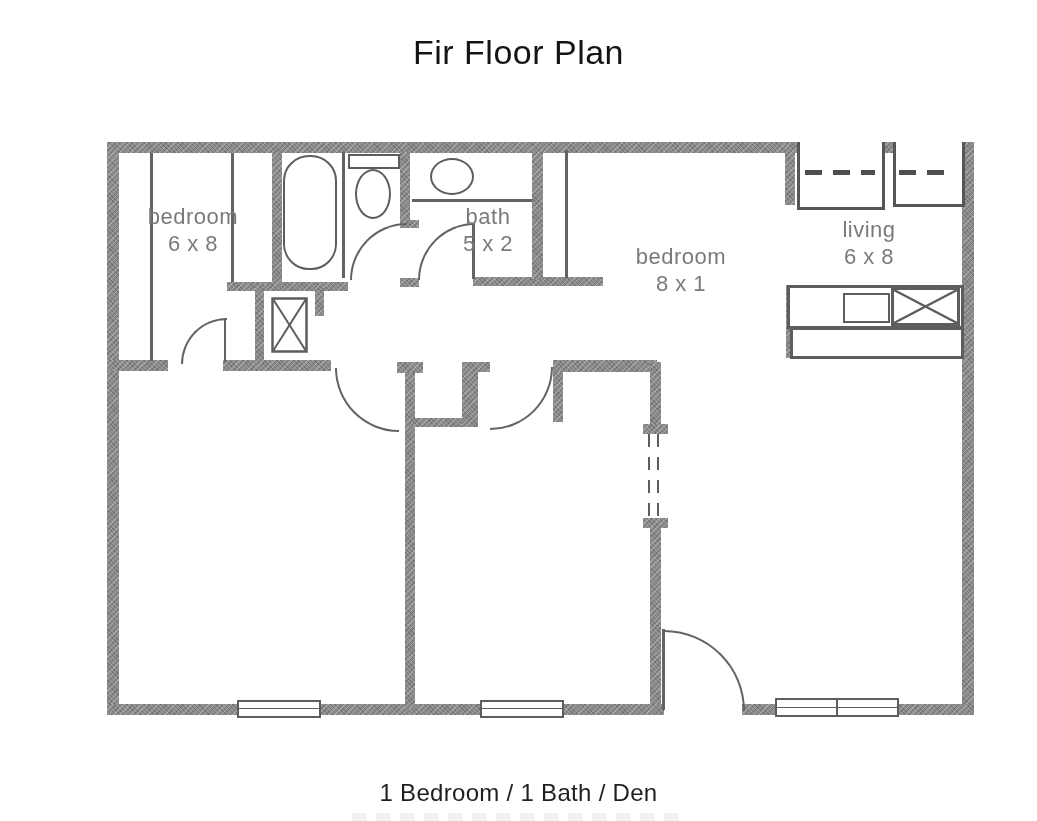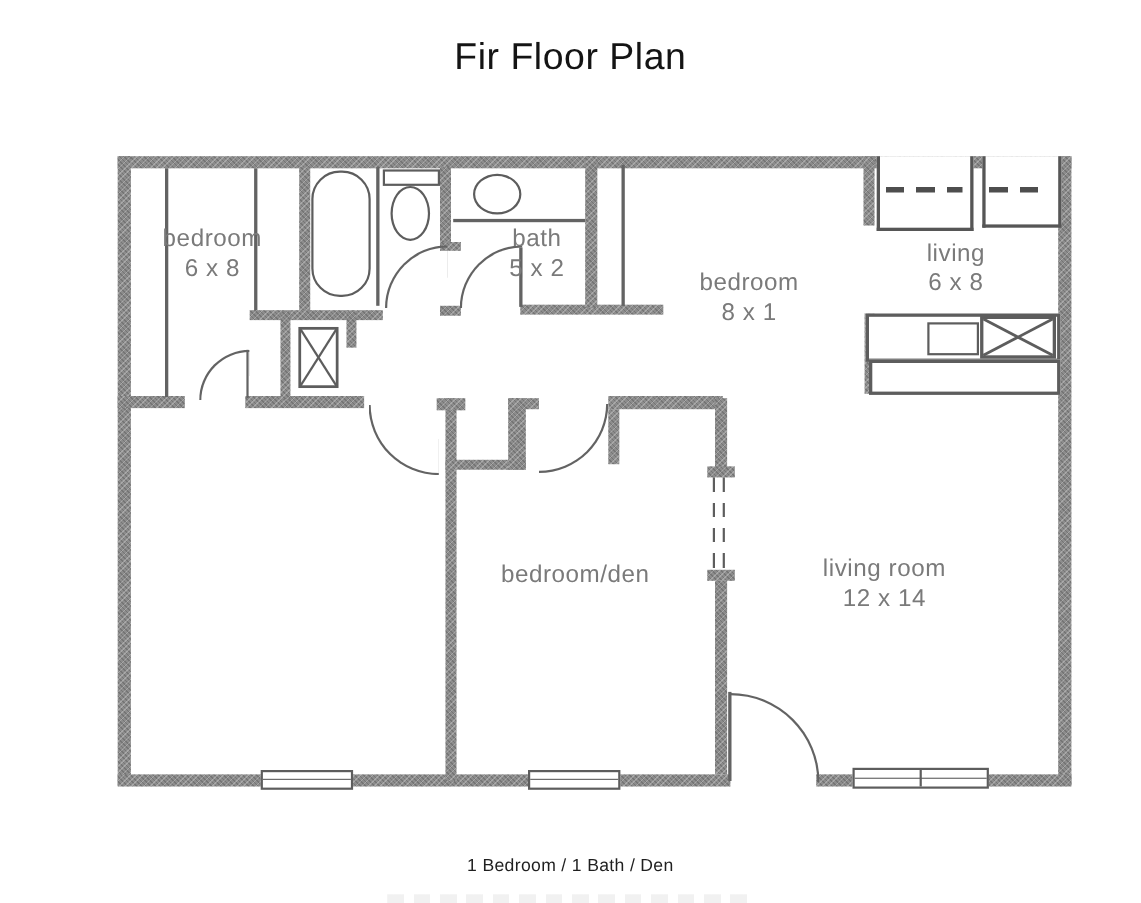--- a/index.html
+++ b/index.html
@@ -6,21 +6,21 @@
   body{
     width:1037px;height:821px;position:relative;background:#ffffff;
     font-family:"Liberation Sans", sans-serif;overflow:hidden;
   }
   .title{
     position:absolute;left:50%;top:33px;transform:translateX(-50%);
     font-size:34px;font-weight:normal;color:#141414;letter-spacing:.5px;white-space:nowrap;
   }
   .caption{
     position:absolute;left:50%;top:779px;transform:translateX(-50%);
-    font-size:16px;color:#1f1f1f;letter-spacing:.3px;white-space:nowrap;
+    font-size:24px;color:#1f1f1f;letter-spacing:.3px;white-space:nowrap;
   }
   .plan{position:absolute;left:0;top:0;width:1037px;height:821px;}
   
   .w{position:absolute;
      background:
        repeating-linear-gradient(135deg, rgba(255,255,255,.25) 0 1px, transparent 1px 4px),
        repeating-linear-gradient(45deg, rgba(35,35,35,.22) 0 1px, transparent 1px 3px),
        #8c8c8c;}
   .tl{position:absolute;background:#636363;}
   .arc{position:absolute;border:0 solid #636363;background:transparent;}
@@ -144,23 +144,18 @@
   </div>
   <div class="room-label" style="left:681px;top:243px">
     <div>bedroom</div>
     <div>8 x 1</div>
   </div>
   <div class="room-label" style="left:869px;top:216px">
     <div>living</div>
     <div>6 x 8</div>
   </div>
   <div class="room-label" style="left:523px;top:508px">
-    <div>bedroom/den</div>
-  </div>
-  <div class="room-label" style="left:804px;top:503px">
-    <div>living room</div>
-    <div>12 x 14</div>
   </div>
 
 </div>
 
 <div class="caption">1 Bedroom / 1 Bath / Den</div>
 <div class="remnant"></div>
 
 </body></html>

